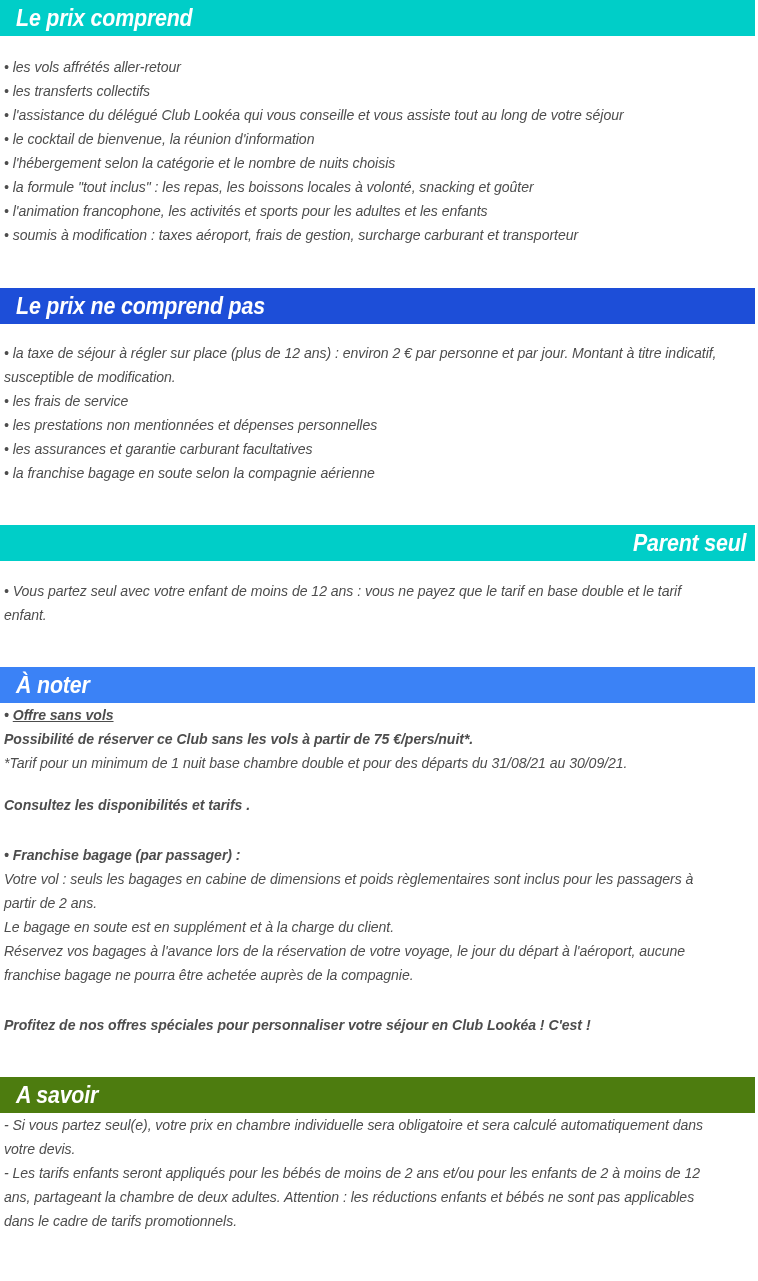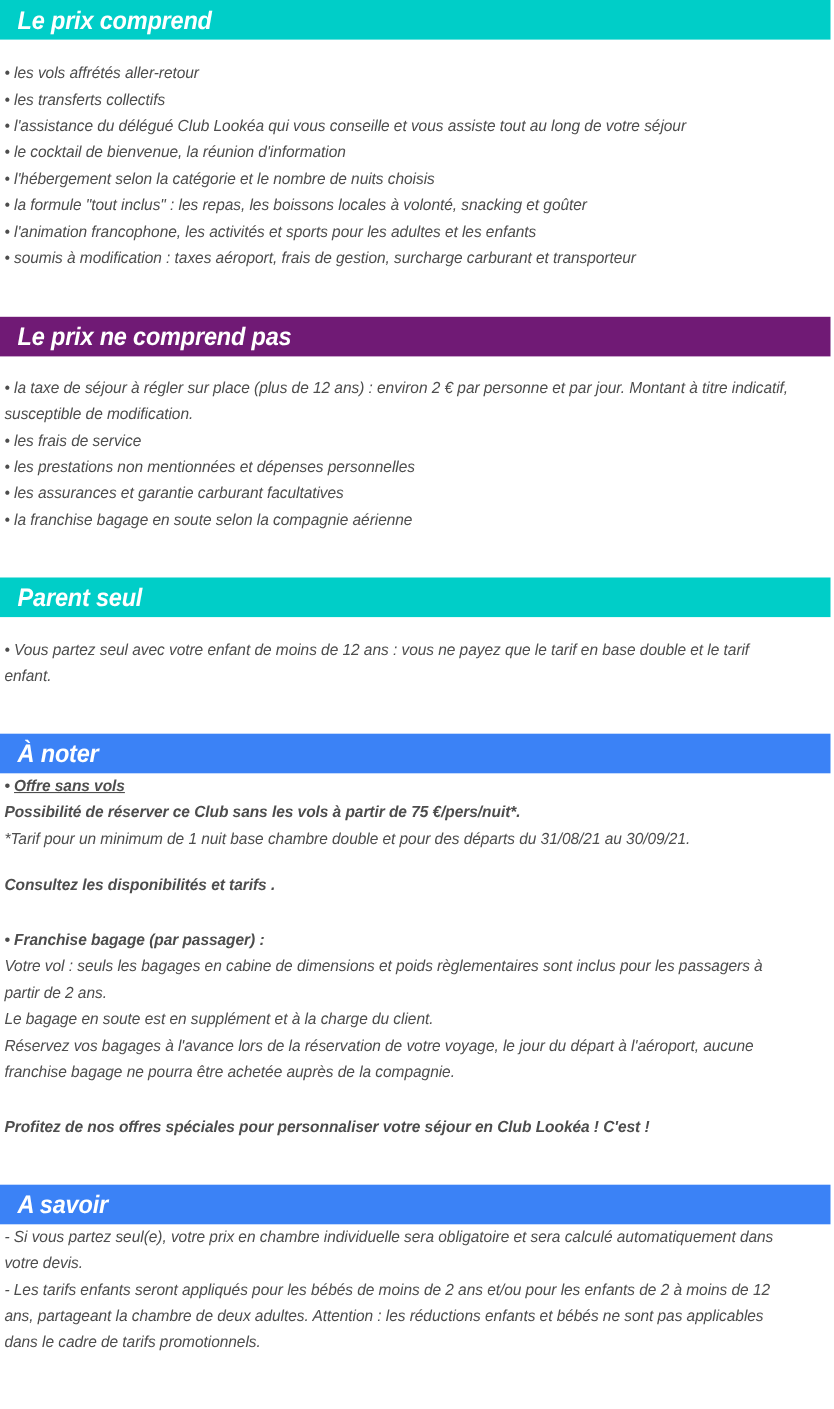--- a/index.html
+++ b/index.html
@@ -95,33 +95,33 @@
     <div class="line" style="color: rgb(77, 77, 77);">• les transferts collectifs</div>
     <div class="line" style="color: rgb(77, 77, 77);">• l'assistance du délégué Club Lookéa qui vous conseille et vous assiste tout au long de votre séjour</div>
     <div class="line" style="color: rgb(77, 77, 77);">• le cocktail de bienvenue, la réunion d'information</div>
     <div class="line" style="color: rgb(77, 77, 77);">• l'hébergement selon la catégorie et le nombre de nuits choisis</div>
     <div class="line" style="color: rgb(77, 77, 77);">• la formule "tout inclus" : les repas, les boissons locales à volonté, snacking et goûter</div>
     <div class="line" style="color: rgb(77, 77, 77);">• l'animation francophone, les activités et sports pour les adultes et les enfants</div>
     <div class="line" style="color: rgb(77, 77, 77);">• soumis à modification : taxes aéroport, frais de gestion, surcharge carburant et transporteur</div>
   </div>
   <div class="hdr-gap-1"></div>
 
-  <div class="section-header" style="background: #701a75;">
+  <div class="section-header" style="background: #1d4ed8;">
     <span class="title" style="color: rgb(255, 255, 255);">Le prix ne comprend pas</span>
   </div>
   <div class="section-body lead-2">
     <div class="line" style="color: rgb(77, 77, 77);">• la taxe de séjour à régler sur place (plus de 12 ans) : environ 2 € par personne et par jour. Montant à titre indicatif, susceptible de modification.</div>
     <div class="line" style="color: rgb(77, 77, 77);">• les frais de service</div>
     <div class="line" style="color: rgb(77, 77, 77);">• les prestations non mentionnées et dépenses personnelles</div>
     <div class="line" style="color: rgb(77, 77, 77);">• les assurances et garantie carburant facultatives</div>
     <div class="line" style="color: rgb(77, 77, 77);">• la franchise bagage en soute selon la compagnie aérienne</div>
   </div>
   <div class="hdr-gap-2"></div>
 
-  <div class="section-header" style="background: rgb(0, 206, 200);">
+  <div class="section-header" style="background: rgb(0, 206, 200); justify-content: flex-end;">
     <span class="title" style="color: rgb(255, 255, 255);">Parent seul</span>
   </div>
   <div class="section-body lead-3">
     <div class="line" style="color: rgb(77, 77, 77);">• Vous partez seul avec votre enfant de moins de 12 ans : vous ne payez que le tarif en base double et le tarif enfant.</div>
   </div>
   <div class="hdr-gap-3"></div>
 
   <div class="section-header" style="background: #3b82f6;">
     <span class="title" style="color: rgb(255, 255, 255);">À noter</span>
   </div>
@@ -142,21 +142,21 @@
     <div class="line" style="color: rgb(77, 77, 77);">Votre vol : seuls les bagages en cabine de dimensions et poids règlementaires sont inclus pour les passagers à partir de 2 ans.</div>
     <div class="line" style="color: rgb(77, 77, 77);">Le bagage en soute est en supplément et à la charge du client.</div>
     <div class="line" style="color: rgb(77, 77, 77);">Réservez vos bagages à l'avance lors de la réservation de votre voyage, le jour du départ à l'aéroport, aucune franchise bagage ne pourra être achetée auprès de la compagnie.</div>
 
     <div class="gap-l"></div>
 
     <div class="line bold" style="color: rgb(77, 77, 77);">Profitez de nos offres spéciales pour personnaliser votre séjour en Club Lookéa ! C'est !</div>
   </div>
   <div class="hdr-gap-4"></div>
 
-  <div class="section-header" style="background: #3b82f6;">
+  <div class="section-header" style="background: #4d7c0f;">
     <span class="title" style="color: rgb(255, 255, 255);">A savoir</span>
   </div>
   <div class="section-body lead-5">
     <div class="line" style="color: rgb(77, 77, 77);">- Si vous partez seul(e), votre prix en chambre individuelle sera obligatoire et sera calculé automatiquement dans votre devis.</div>
     <div class="line" style="color: rgb(77, 77, 77);">- Les tarifs enfants seront appliqués pour les bébés de moins de 2 ans et/ou pour les enfants de 2 à moins de 12 ans, partageant la chambre de deux adultes. Attention : les réductions enfants et bébés ne sont pas applicables dans le cadre de tarifs promotionnels.</div>
   </div>
 
 </div>
 
 </body></html>

